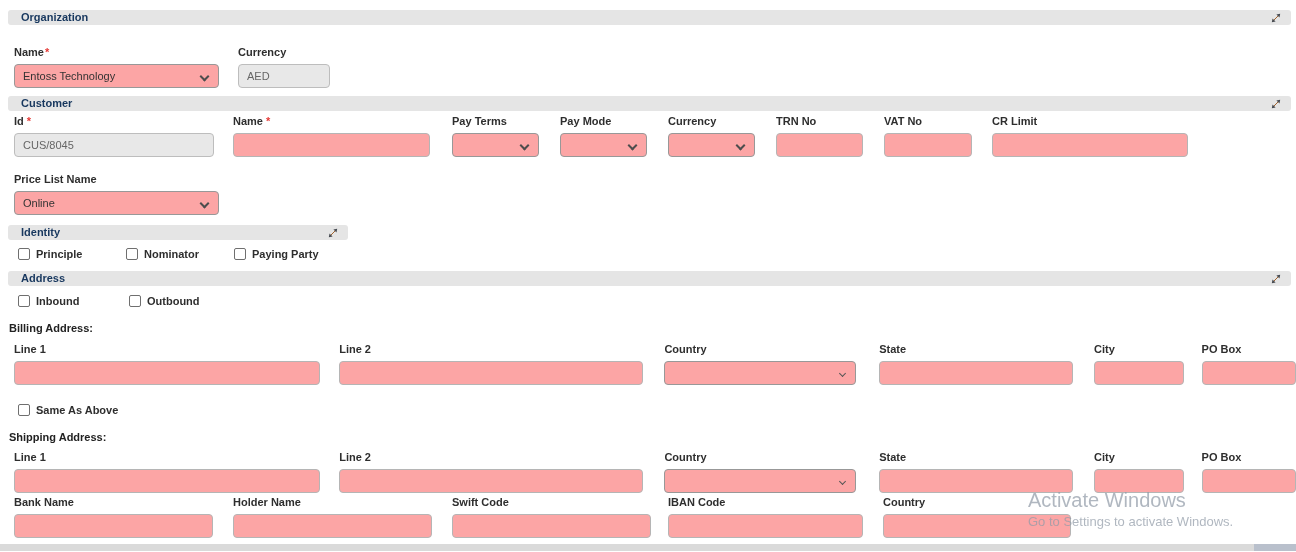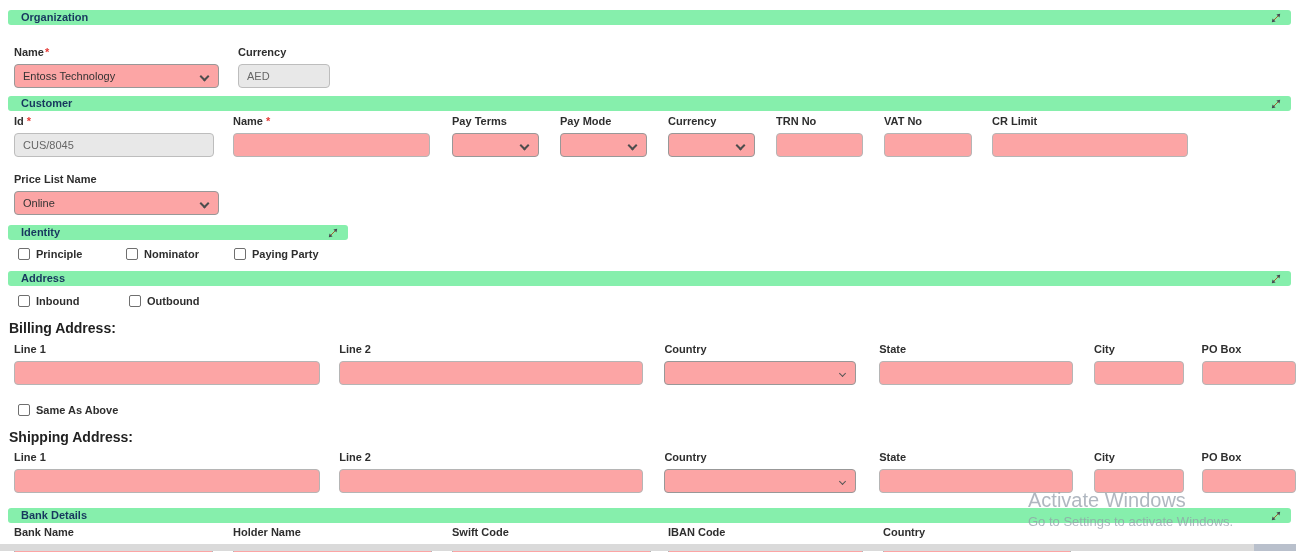--- a/index.html
+++ b/index.html
@@ -8,21 +8,21 @@
     font-family: "Liberation Sans", sans-serif;
     width: 1296px; height: 552px;
     overflow: hidden; position: relative;
   }
   .page { position: relative; width: 1296px; height: 552px; overflow: hidden; }
 
   
   .sec-bar {
     margin: 0 5px 0 8px;
     height: 15px;
-    background: #86efac;
+    background: #e5e5e5;
     border-radius: 3px;
     display: flex; align-items: center; justify-content: space-between;
     padding: 0 10px 0 13px;
   }
   .sec-bar .sec-title {
     font-size: 11px; font-weight: bold; color: #17375e; line-height: 15px;
   }
   .collapse-btn { display: flex; align-items: center; cursor: pointer; }
   .sec-bar.short { width: 340px; margin-right: 0; }
 
@@ -84,21 +84,21 @@
     width: 12px; height: 12px;
     border: 1px solid #6f6f6f; border-radius: 2px;
     background: #fff; margin-right: 6px; cursor: pointer; flex: none;
   }
   .check-item > span.cb-label {
     font-size: 11px; font-weight: bold; color: #2e2e2e; white-space: nowrap;
   }
   .ck-w108{width:108px}.ck-w111{width:111px}
 
   .sub-heading {
-    font-size: 14px; font-weight: bold; color: #222;
+    font-size: 11px; font-weight: bold; color: #222;
     padding-left: 9px; line-height: 13px;
   }
 
   
   .mt3{margin-top:3px}.mt4{margin-top:4px}.mt2{margin-top:16px}
   .mt5{margin-top:21px}.mt7{margin-top:7px}.mt8{margin-top:8px}
   .mt9{margin-top:9px}.mt10{margin-top:10px}.mt11{margin-top:11px}
   .mt15{margin-top:15px}.mt19{margin-top:19px}
 
   
@@ -327,30 +327,20 @@
     <div class="field w90 ml21">
       <label>City</label>
       <input class="control" style="">
     </div>
     <div class="field w95 ml18">
       <label>PO Box</label>
       <input class="control" style="">
     </div>
   </div>
 
-  <div class="sec-bar mt15">
-    <span class="sec-title">Bank Details</span>
-    <span class="collapse-btn">
-      <svg width="10" height="10" viewBox="0 0 10 10">
-        <path d="M9.2 0.8 L5.4 1.5 L8.5 4.6 Z" fill="#44484f"></path>
-        <path d="M0.8 9.2 L4.6 8.5 L1.5 5.4 Z" fill="#44484f"></path>
-        <line x1="2.9" y1="7.1" x2="7.1" y2="2.9" stroke="#a0622d" stroke-width="1"></line>
-      </svg>
-    </span>
-  </div>
 
   <div class="row mt3">
     <div class="field w199">
       <label>Bank Name</label>
       <input class="control" style="">
     </div>
     <div class="field w199 ml20">
       <label>Holder Name</label>
       <input class="control" style="">
     </div>

